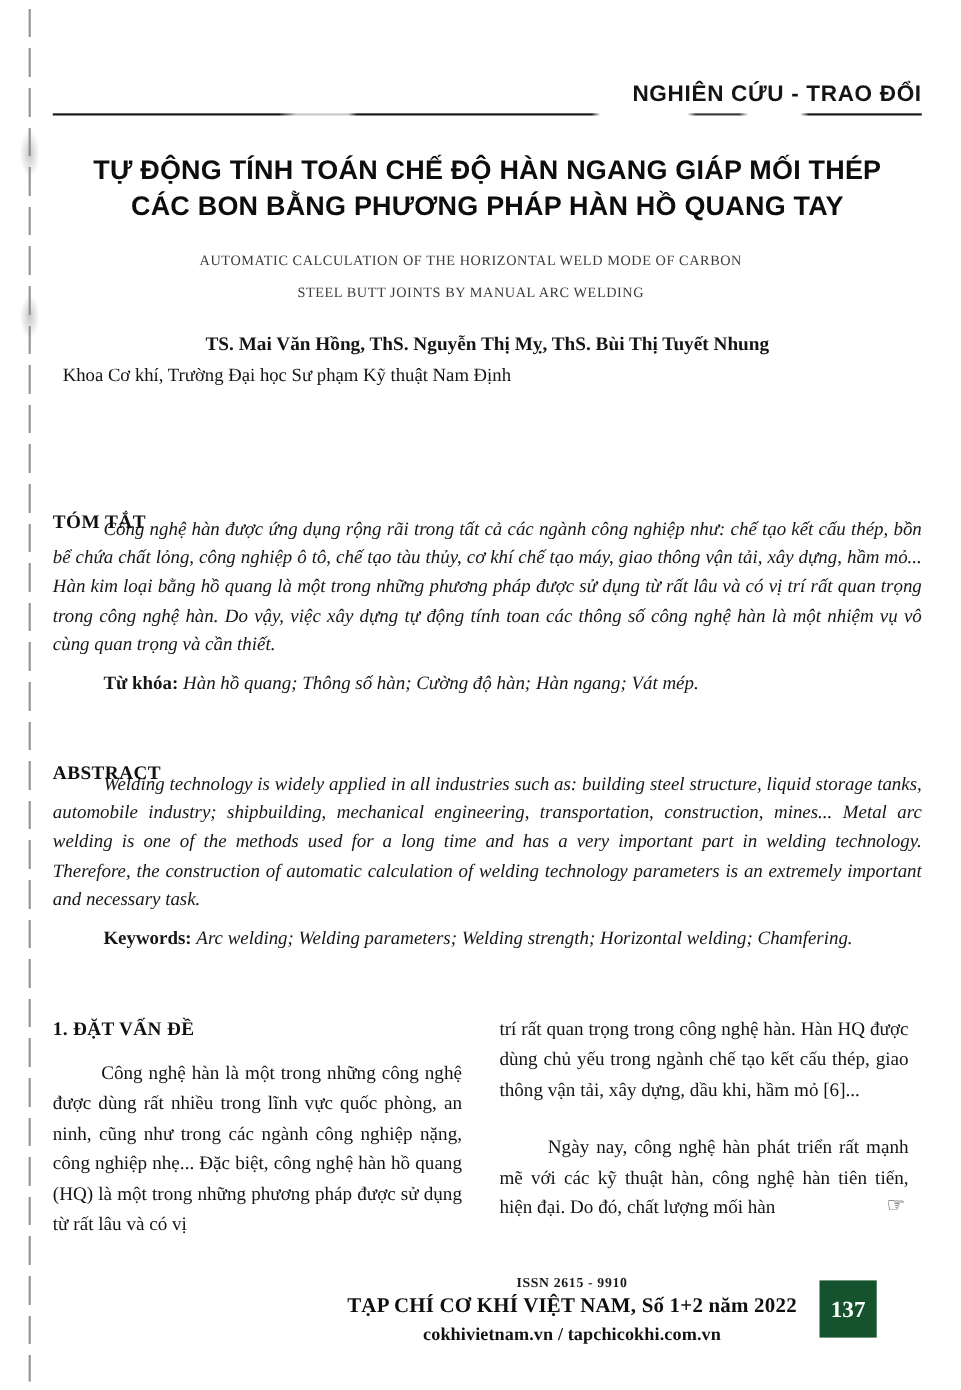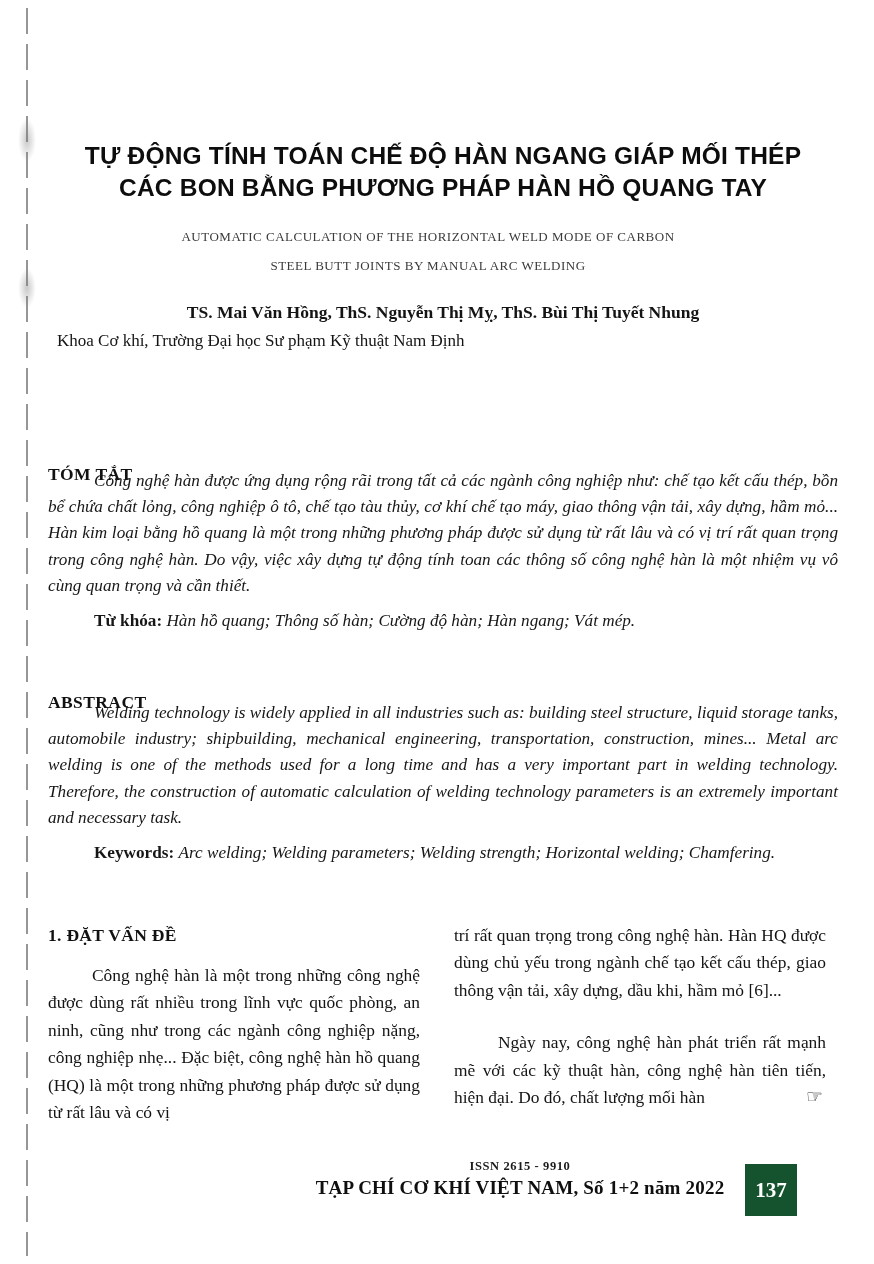--- a/index.html
+++ b/index.html
@@ -225,20 +225,24 @@
 </style>
 </head>
 <body>
 
 <div class="page">
 
   <div class="scan-edge"></div>
   <div class="scan-smudge" style="top:118px;height:44px;"></div>
   <div class="scan-smudge" style="top:268px;height:40px;"></div>
 
+  <div class="runhead">
+    <div class="runhead-text">NGHIÊN CỨU - TRAO ĐỔI</div>
+    <div class="runhead-rule"></div>
+  </div>
 
   <div class="title-vi">
     <div>TỰ ĐỘNG TÍNH TOÁN CHẾ ĐỘ HÀN NGANG GIÁP MỐI THÉP</div>
     <div>CÁC BON BẰNG PHƯƠNG PHÁP HÀN HỒ QUANG TAY</div>
   </div>
 
   <div class="title-en">
     <div>AUTOMATIC CALCULATION OF THE HORIZONTAL WELD MODE OF CARBON</div>
     <div>STEEL BUTT JOINTS BY MANUAL ARC WELDING</div>
   </div>
@@ -275,16 +279,17 @@
   <div class="col" style="left:454px; top:922px; width:372px;">
     <p style="text-indent:0;">trí rất quan trọng trong  công nghệ hàn. Hàn HQ được dùng chủ yếu trong ngành chế tạo kết cấu thép, giao thông vận tải, xây dựng, dầu khi, hầm mỏ [6]...</p>
     <p>Ngày nay, công nghệ hàn phát triển rất mạnh mẽ với các kỹ thuật hàn, công nghệ hàn tiên tiến, hiện đại. Do đó, chất lượng mối hàn</p>
   </div>
 
   <div class="hand-icon">☞</div>
 
   <div class="footer">
     <div class="issn">ISSN 2615 - 9910</div>
     <div class="journal">TẠP CHÍ CƠ KHÍ VIỆT NAM, Số 1+2 năm 2022</div>
+    <div class="site">cokhivietnam.vn / tapchicokhi.com.vn</div>
   </div>
   <div class="pagebox">137</div>
 
 </div>
 
 </body></html>

